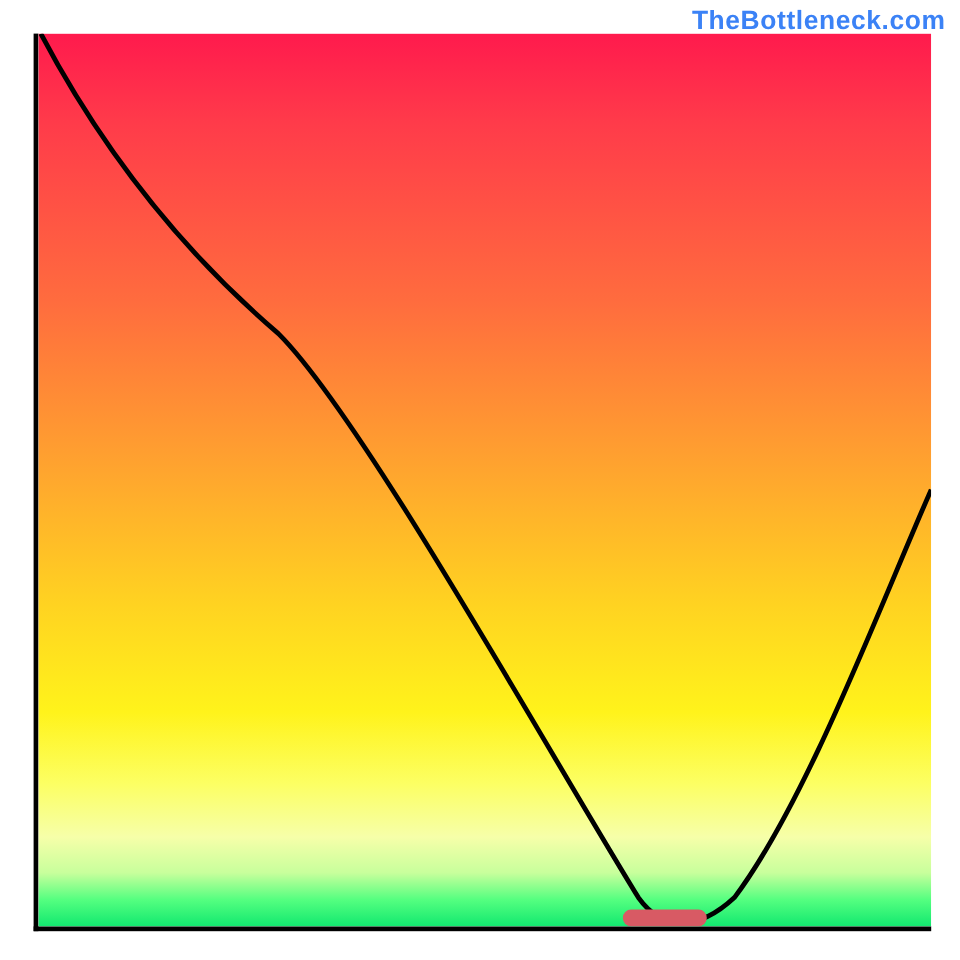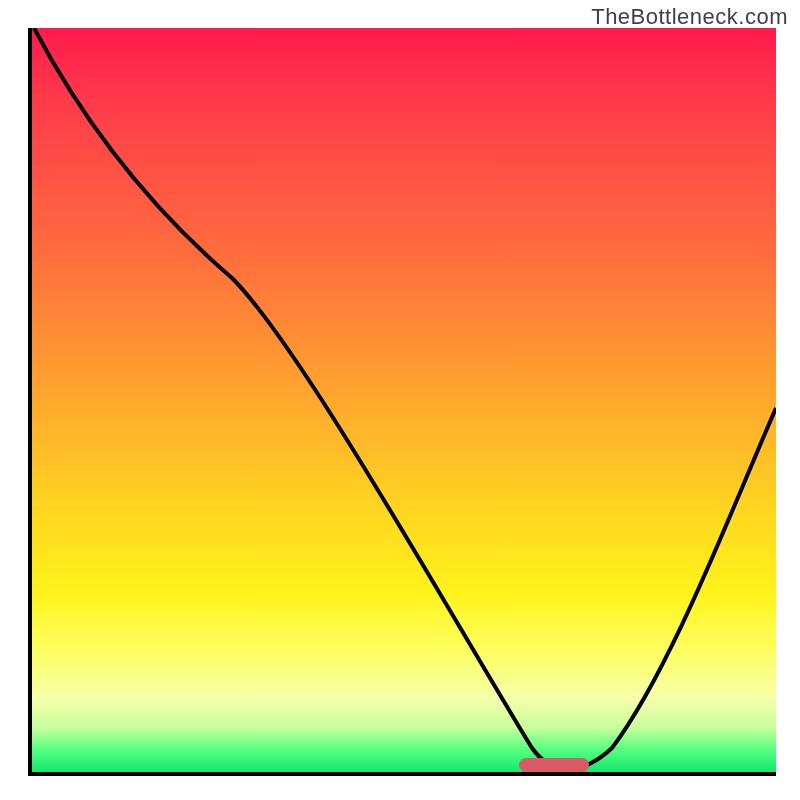--- a/index.html
+++ b/index.html
@@ -9,22 +9,22 @@
     height: 800px;
     background: #ffffff;
     font-family: Arial, Helvetica, sans-serif;
     position: relative;
   }
   .watermark {
     position: absolute;
     top: 4px;
     right: 12px;
     font-size: 22px;
-    font-weight: 400;
-    color: #404040;
+    font-weight: 700;
+    color: #3b82f6;
     letter-spacing: 0.5px;
     z-index: 10;
   }
   .plot-area {
     position: absolute;
     left: 28px;
     top: 28px;
     width: 744px;
     height: 744px;
     border-left: 4px solid #000;

